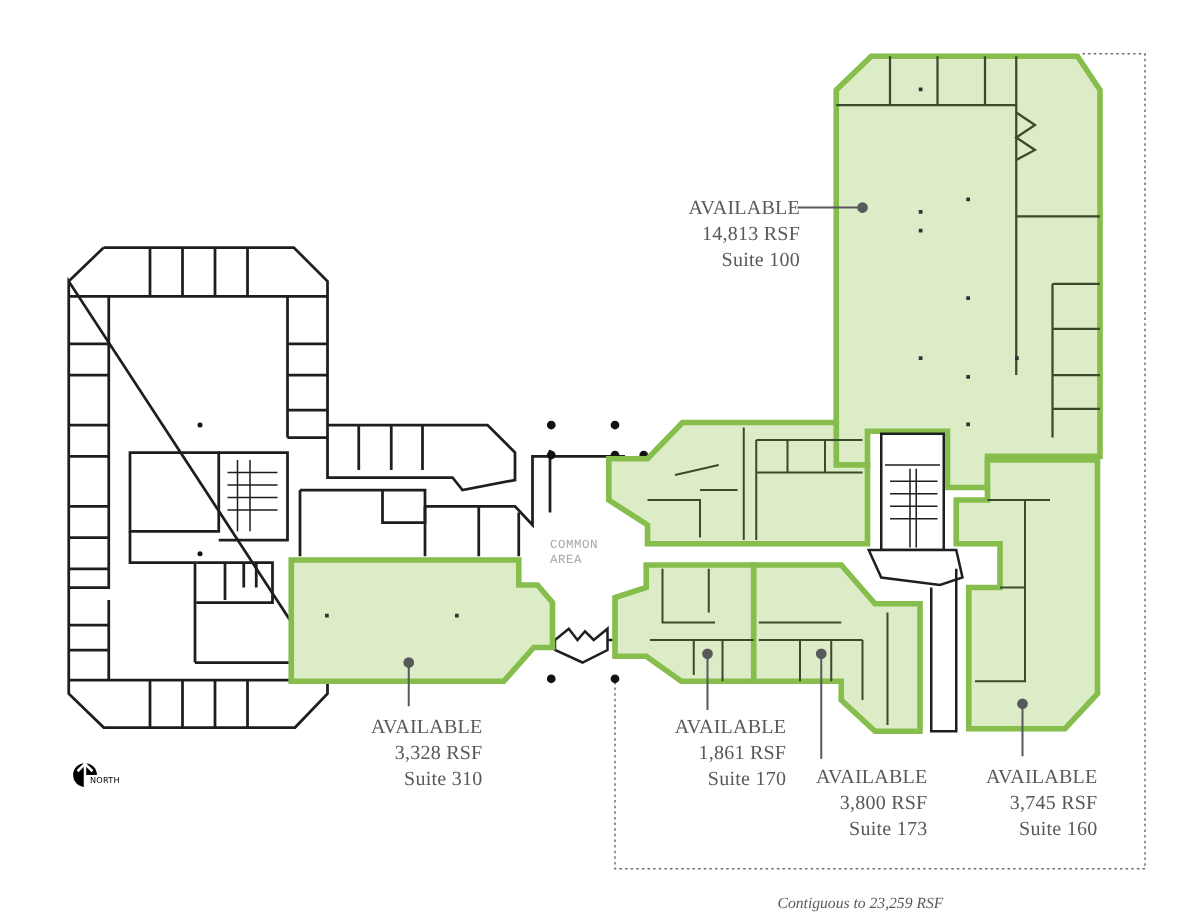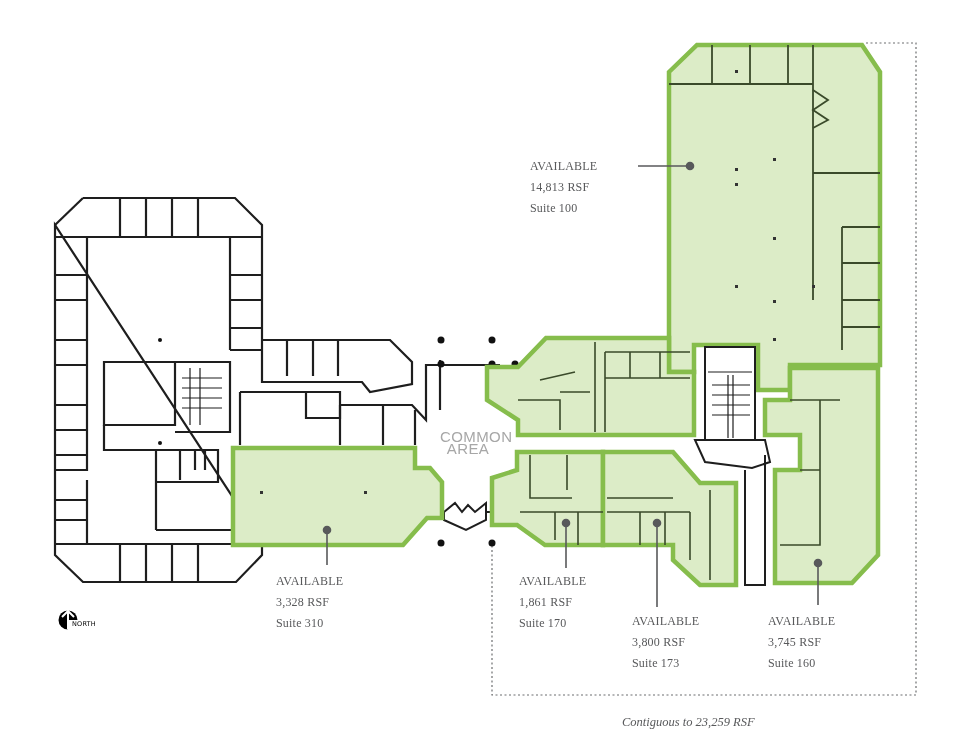--- a/index.html
+++ b/index.html
@@ -1,20 +1,20 @@
 <!DOCTYPE html>
 <html><head>
 <meta charset="utf-8">
 <style>
   html, body { margin: 0; padding: 0; background: #ffffff; }
   body { width: 963px; height: 737px; position: relative; overflow: hidden; font-family: "DejaVu Serif", "Liberation Serif", serif; }
   #plan { position: absolute; left: 0; top: 0; width: 963px; height: 737px; }
-  .label { position: absolute; text-align: left; color: #58595b; font-family: "Liberation Serif", "DejaVu Serif", serif; font-size: 12px; line-height: 21px; letter-spacing: 0.2px; white-space: nowrap; }
+  .label { position: absolute; text-align: right; color: #58595b; font-family: "Liberation Serif", "DejaVu Serif", serif; font-size: 16px; line-height: 21px; letter-spacing: 0.2px; white-space: nowrap; }
   .label span { display: block; }
-  .common { position: absolute; font-family: Liberation Sans, sans-serif; font-size: 15px; color: #a7a7a7; text-align: center; line-height: 12px; letter-spacing: 0.4px; }
+  .common { position: absolute; font-family: Liberation Mono, monospace; font-size: 10px; color: #a7a7a7; text-align: left; line-height: 12px; letter-spacing: 0.4px; }
   .contig { position: absolute; font-family: "Liberation Serif", "DejaVu Serif", serif; font-style: italic; font-size: 12.5px; color: #58595b; background: #fff; padding: 0 6px; white-space: nowrap; }
   .north { position: absolute; left: 56px; top: 608px; width: 60px; height: 24px; }
   .north-text { position: absolute; left: 72px; top: 620px; font-family: "DejaVu Sans", "Liberation Sans", sans-serif; font-size: 6.5px; font-weight: normal; color: #000; letter-spacing: 0.2px; }
 </style>
 </head>
 <body>
 
 <svg id="plan" viewBox="0 0 963 737" xmlns="http://www.w3.org/2000/svg">
 
   <path d="M 866 43 L 916 43 L 916 695 L 492 695 L 492 545" fill="none" stroke="#6d6e70" stroke-width="1.2" stroke-dasharray="2,2.5"></path>

